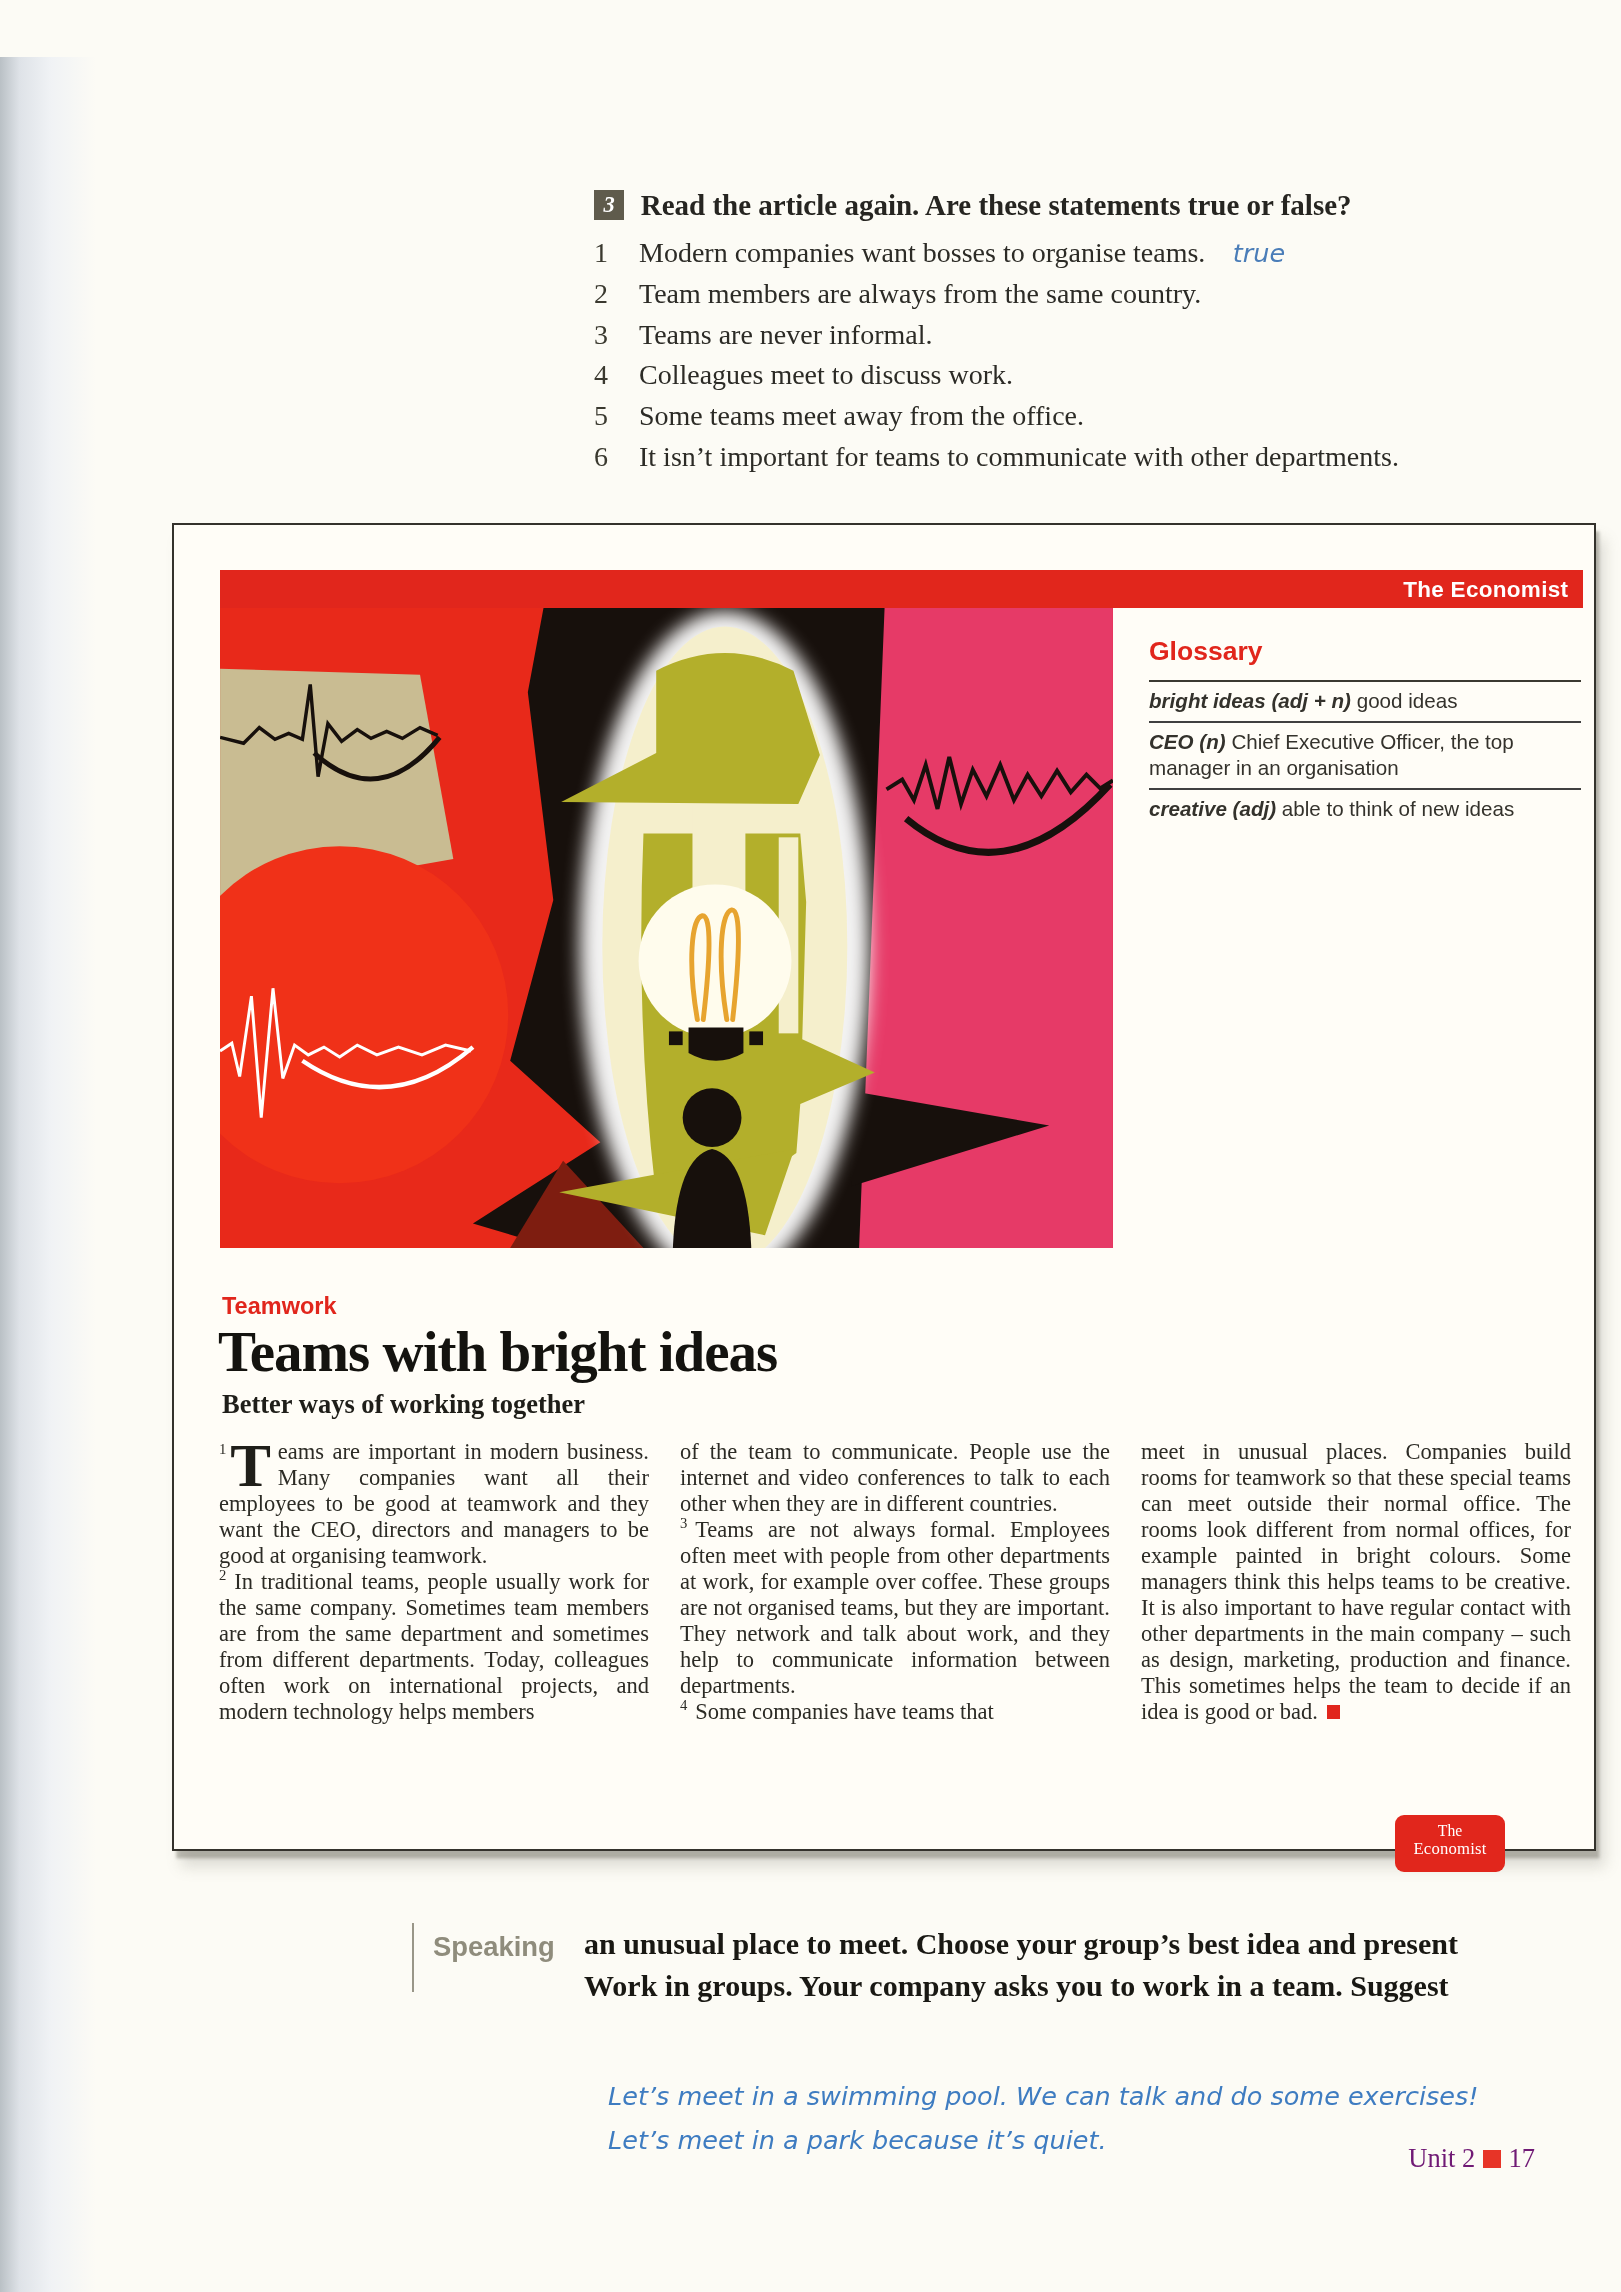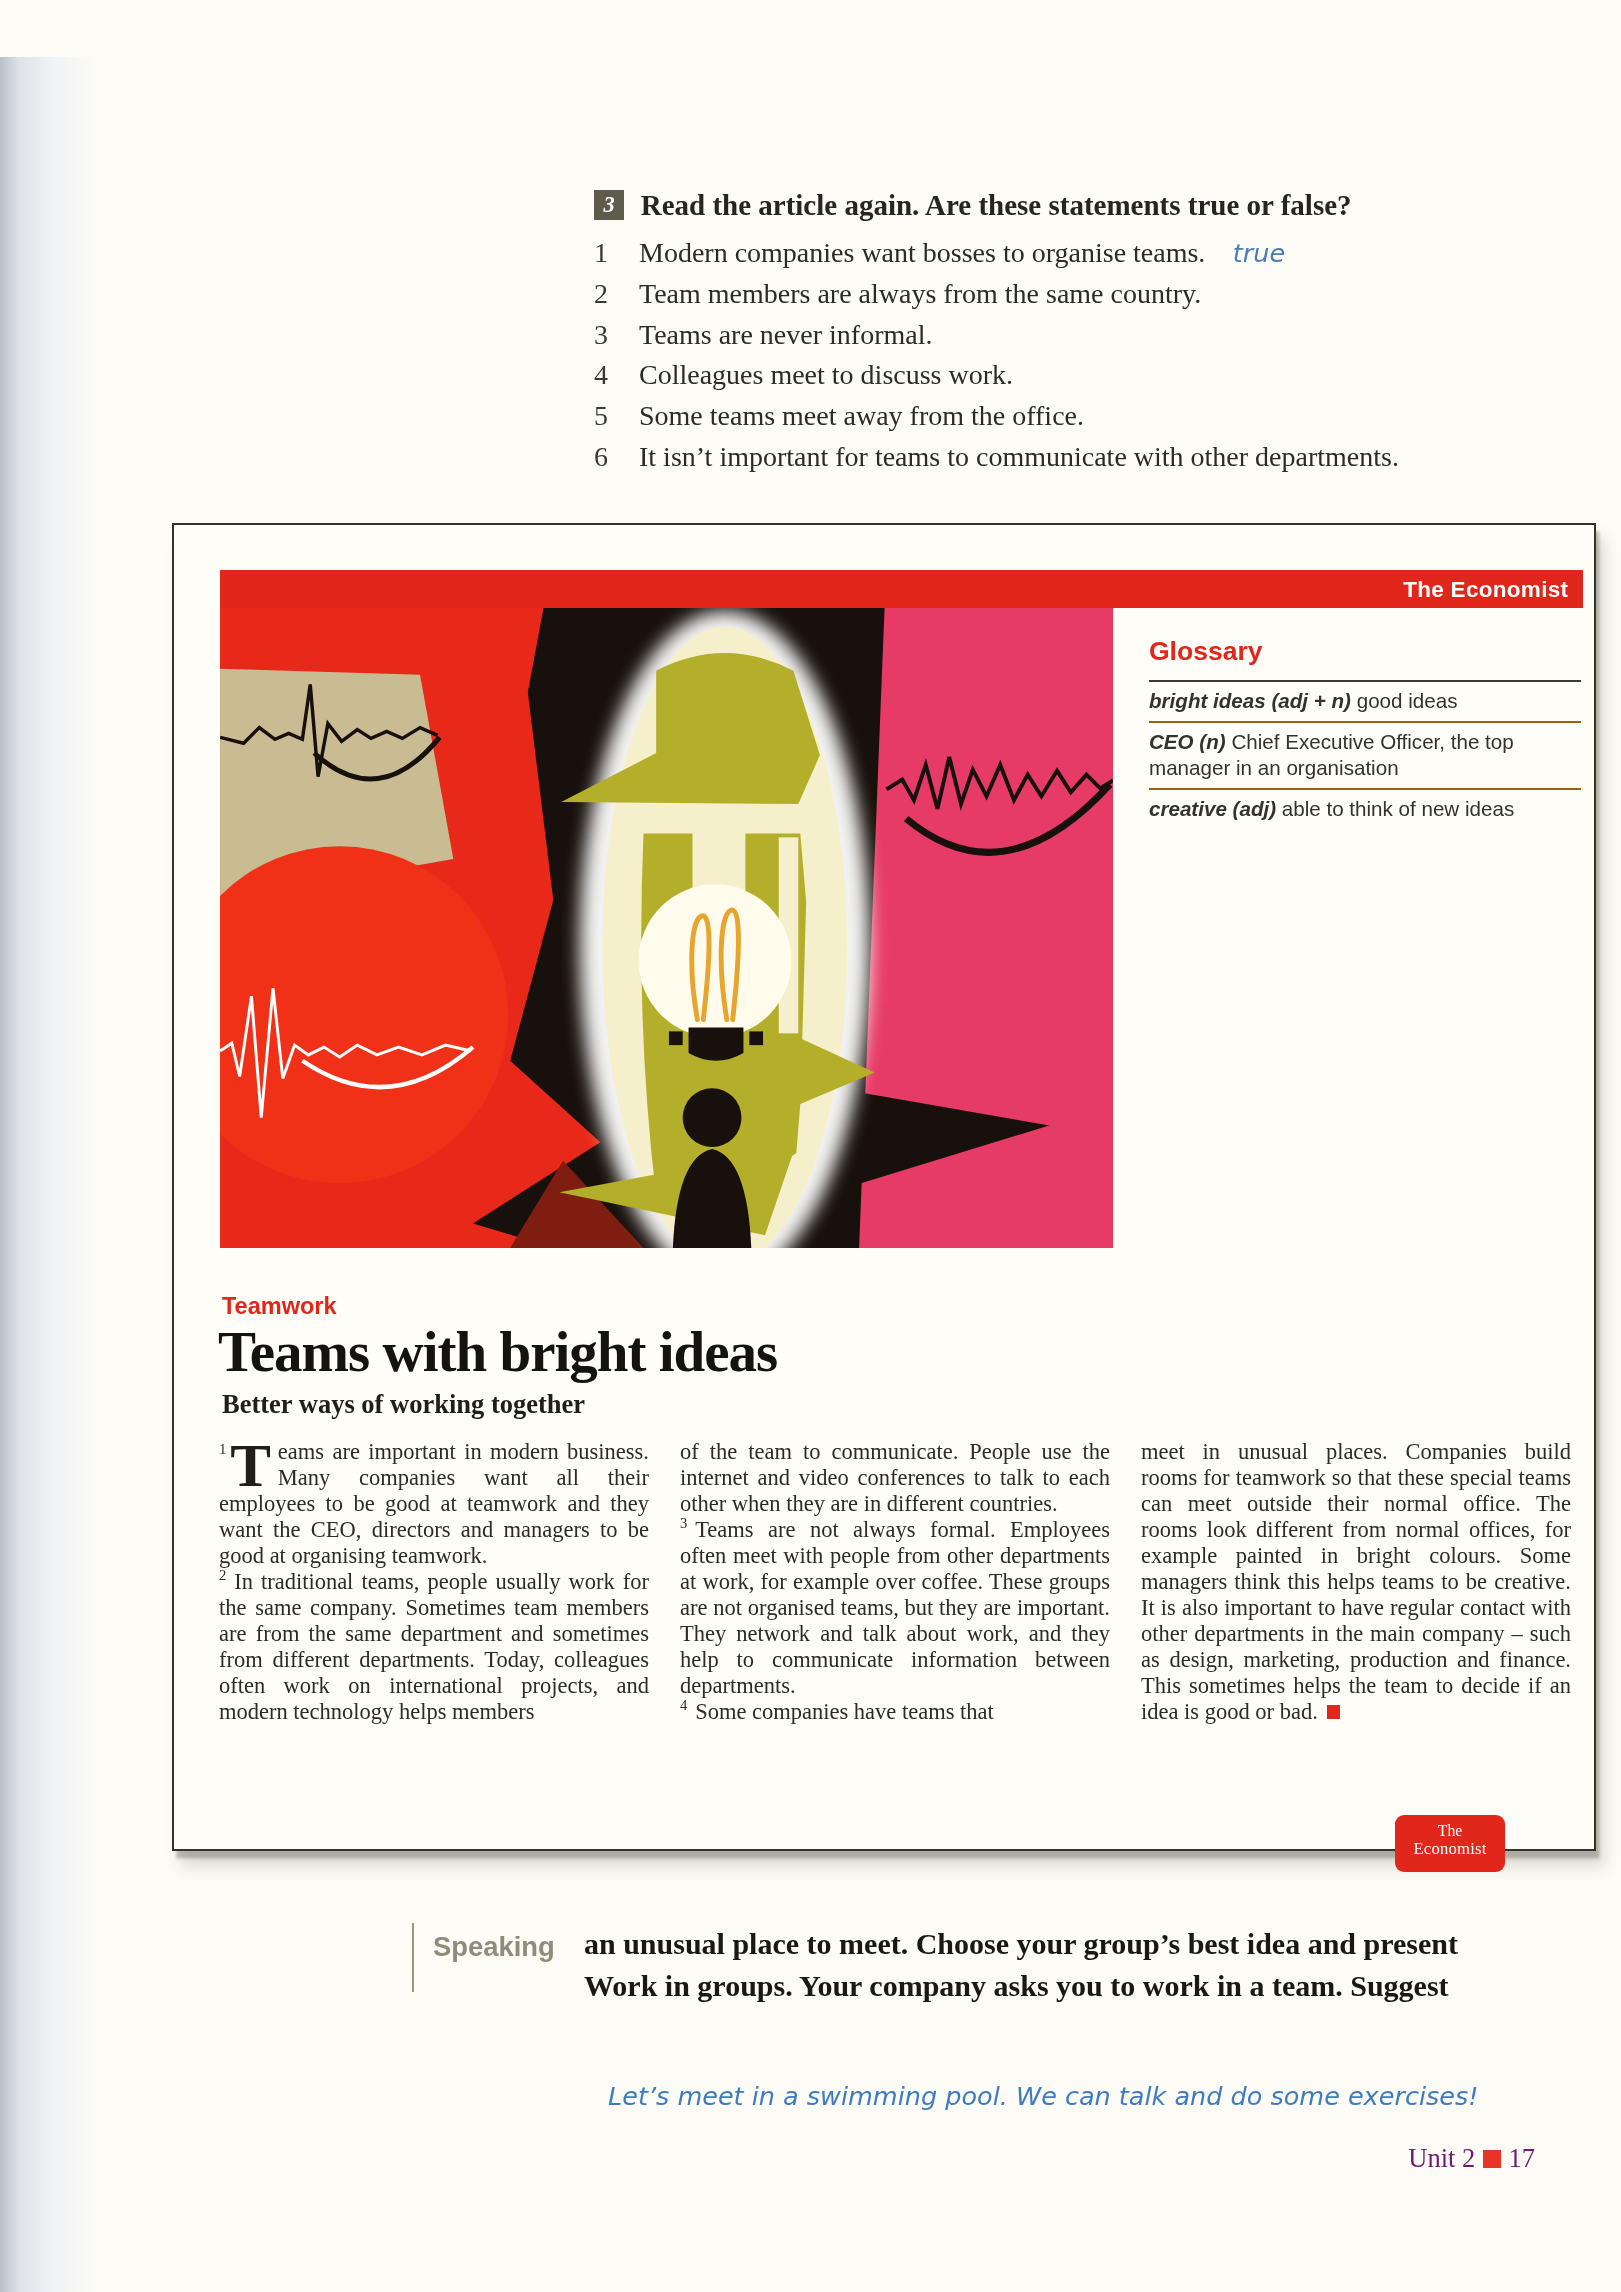--- a/index.html
+++ b/index.html
@@ -27,21 +27,21 @@
     color:#fff;font:bold 22.5px/39px "Liberation Sans",sans-serif;text-align:right;
     padding-right:14.7px;box-sizing:border-box;letter-spacing:0.3px;}
   .illu{position:absolute;left:46px;top:83px;width:893px;height:640px;overflow:hidden;background:#e8291a;}
   .illu svg{display:block;}
 
   .glossary{position:absolute;left:975px;top:112px;width:432px;font-family:"Liberation Sans",sans-serif;}
   .gloss-title{margin:0;color:#e1261c;font:bold 26.5px/29px "Liberation Sans",sans-serif;
     padding-bottom:14px;border-bottom:2.9px solid #3b3931;}
   .gloss-list{margin:0;padding:0;list-style:none;}
   .gloss-entry{font:20.6px/25.5px "Liberation Sans",sans-serif;color:#34322c;
-    padding:5.9px 0 7.8px;border-bottom:2px solid #a16207;}
+    padding:5.9px 0 7.8px;border-bottom:2px solid #404040;}
   .gloss-entry:last-child{border-bottom:none;}
   .gloss-term,.gloss-pos{font-weight:bold;font-style:italic;}
 
   .kicker{position:absolute;left:48px;top:768px;color:#e1261c;font:bold 23.5px "Liberation Sans",sans-serif;}
   .headline{position:absolute;left:44px;top:796px;margin:0;font:bold 57px/61px "Liberation Serif",serif;
     color:#14130f;letter-spacing:-1px;}
   .standfirst{position:absolute;left:48px;top:864px;margin:0;font:bold 26.5px "Liberation Serif",serif;color:#1f1e19;}
 
   .cols{position:absolute;left:45px;top:914px;width:1355px;display:flex;gap:31px;}
   .col{width:430px;font:22.5px/26px "Liberation Serif",serif;text-align:justify;color:#2c2b25;}
@@ -205,19 +205,20 @@
   <span class="spk-rule"></span>
   <span class="spk-label">Speaking</span>
   <div class="spk-text">
 
   <div class="spk-line">an unusual place to meet. Choose your group’s best idea and present</div>
       <div class="spk-line">Work in groups. Your company asks you to work in a team. Suggest</div>
     </div>
   <div class="examples">
 
   <div class="hand-line">Let’s meet in a swimming pool. We can talk and do some exercises!</div>
+      <div class="hand-line">Let’s meet in a park because it’s quiet.</div>
     </div>
 
   <footer class="pagefoot">
     <span>Unit 2</span><span class="foot-sq"></span><span>17</span>
   </footer>
 </div>
 
 
 </body></html>

